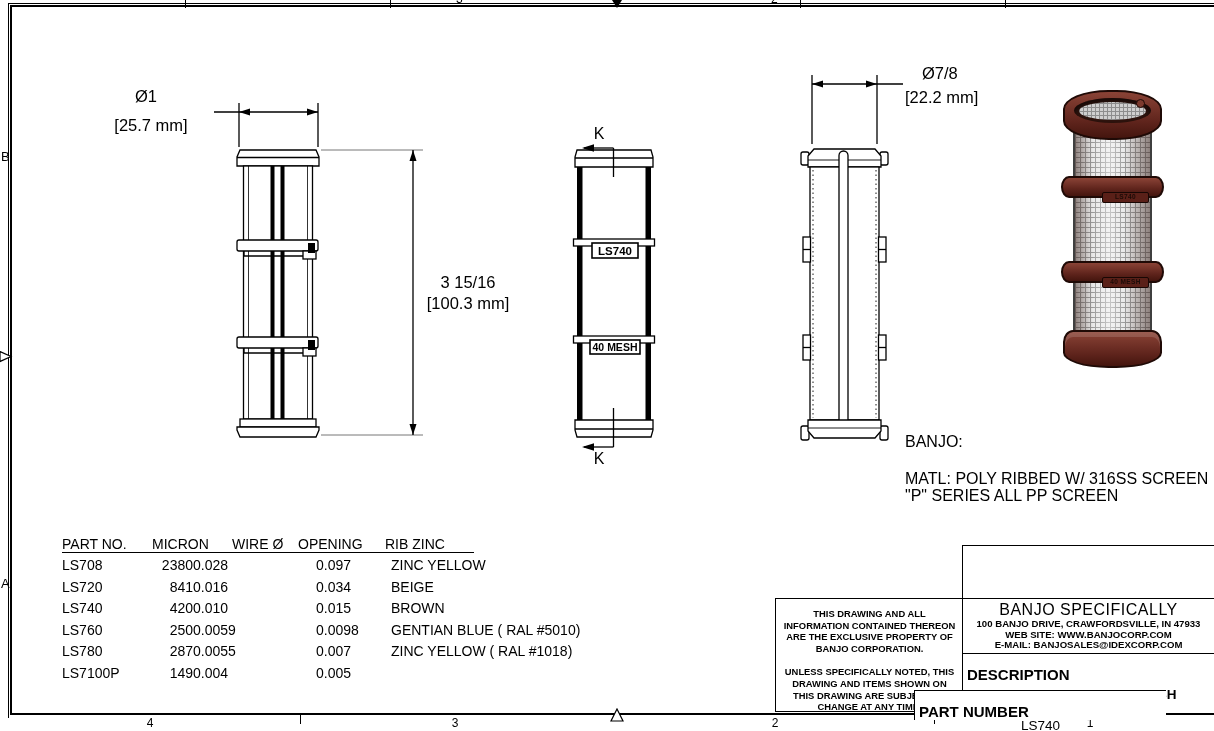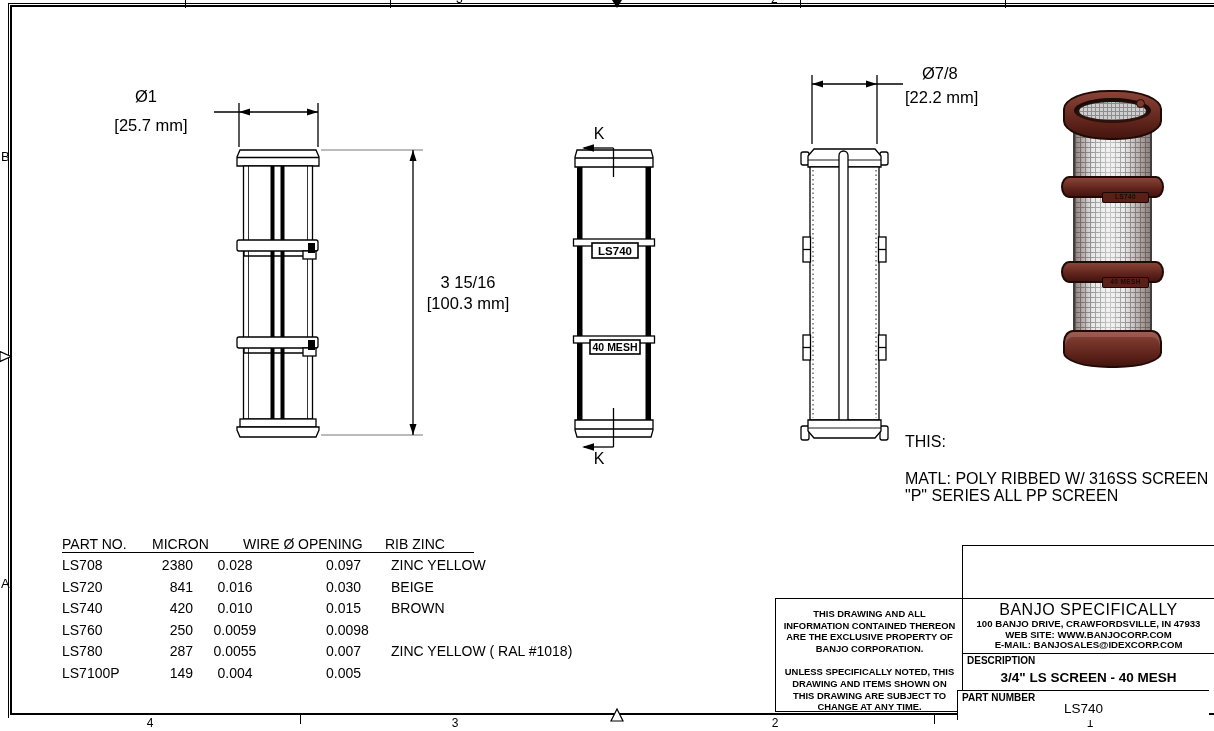--- a/index.html
+++ b/index.html
@@ -30,36 +30,36 @@
   .note .ttl { margin-bottom:19px; }
 
   
   .ptable { position:absolute; left:62px; top:536px; width:412px; font-size:14px; }
   .ptable .hdr { position:relative; height:17px; border-bottom:1.6px solid #000; }
   .ptable .hdr span { position:absolute; top:0; white-space:nowrap; }
   .ptable .row { position:relative; height:21.5px; padding-top:4px; }
   .ptable .row span { position:absolute; white-space:nowrap; }
   .c-part { left:0; }
   .c-micron { left:60px; width:71px; text-align:right; }
-  .c-wire { left:131px; width:84px; text-align:center; }
-  .c-open { left:216px; width:81px; text-align:right;padding-left:48px; }
+  .c-wire { left:131px; width:84px; text-align:left; }
+  .c-open { left:206px; width:81px; text-align:right;padding-left:48px; }
   .c-color { left:329px; }
 
   
   .tb-box { position:absolute; background:#fff; }
   .tb-disc { left:775px; top:598px; width:188px; height:114px; border:1.6px solid #000; border-right:none;
              font-size:9.4px; font-weight:700; text-align:center; line-height:11.6px; padding-top:9px; }
   .tb-disc p { margin:0 6px 12px 6px; }
   .tb-logo { left:962px; top:545px; width:252px; height:53px; border-top:1.6px solid #000; border-left:1.6px solid #000; }
   .tb-co   { left:962px; top:598px; width:252px; height:55px; border-top:1.6px solid #000; border-left:1.6px solid #000; text-align:center; }
   .tb-desc { left:962px; top:653px; width:252px; height:37px; border-top:1.6px solid #000; border-left:1.6px solid #000; }
-  .tb-part { left:957px; top:690px; width:252px; height:30px; border-top:1.6px solid #000; border-left:1.6px solid #000; }
+  .tb-part { left:914px; top:690px; width:252px; height:30px; border-top:1.6px solid #000; border-left:1.6px solid #000; }
   .tb-co .name { font-size:16px; font-weight:400; letter-spacing:.5px; margin-top:2px; }
   .tb-co .addr { font-size:9.6px; font-weight:700; line-height:10.6px; }
-  .lbl-sm { font-size:10px; font-weight:700; margin:1px 0 0 4px; }
+  .lbl-sm { font-size:15px; font-weight:700; margin:12px 0 0 4px; }
   .tb-desc .val { text-align:center; font-size:13.5px; font-weight:700; margin-top:4px; }
   .tb-part .val { text-align:center; font-size:13.5px; font-weight:400; margin-top:-2px; }
 
   
   .r3d { position:absolute; left:1063px; top:90px; width:99px; height:278px; }
   .r3d .mesh { position:absolute; left:10px; right:10px; top:20px; bottom:10px; background-color:#e9e9e9;
     background-image: repeating-linear-gradient(0deg,#9a9a9a 0 1px, transparent 1px 5px),
                       repeating-linear-gradient(90deg,#9a9a9a 0 1px, transparent 1px 5px);
     border-left:2px solid #3f3f3f; border-right:2px solid #3f3f3f; }
   .r3d .shade { position:absolute; inset:0; background:
@@ -259,59 +259,60 @@
   <div class="ring top">
     <div class="mouth">
       <div class="mouth-mesh"></div>
     </div>
     <div class="knob"></div>
   </div>
   <div class="ring bottom"></div>
 </div>
 
 <div class="note">
-  <div class="ttl">THIS:</div>
+  <div class="ttl">BANJO:</div>
   <div>MATL: POLY RIBBED W/ 316SS SCREEN</div>
   <div>"P" SERIES ALL PP SCREEN</div>
 </div>
 
 <div class="ptable">
   <div class="hdr">
     <span style="left:0">PART NO.</span>
     <span style="left:90px">MICRON</span>
-    <span style="left:181px">WIRE Ø</span>
+    <span style="left:170px">WIRE Ø</span>
     <span style="left:236px">OPENING</span>
     <span style="left:323px">RIB ZINC</span>
   </div>
   <div class="row">
     <span class="c-part">LS708</span>
     <span class="c-micron">2380</span>
     <span class="c-wire">0.028</span>
     <span class="c-open">0.097</span>
     <span class="c-color">ZINC YELLOW</span>
   </div>
   <div class="row">
     <span class="c-part">LS720</span>
     <span class="c-micron">841</span>
     <span class="c-wire">0.016</span>
-    <span class="c-open">0.030</span>
+    <span class="c-open">0.034</span>
     <span class="c-color">BEIGE</span>
   </div>
   <div class="row">
     <span class="c-part">LS740</span>
     <span class="c-micron">420</span>
     <span class="c-wire">0.010</span>
     <span class="c-open">0.015</span>
     <span class="c-color">BROWN</span>
   </div>
   <div class="row">
     <span class="c-part">LS760</span>
     <span class="c-micron">250</span>
     <span class="c-wire">0.0059</span>
     <span class="c-open">0.0098</span>
+    <span class="c-color">GENTIAN BLUE (  RAL #5010)</span>
   </div>
   <div class="row">
     <span class="c-part">LS780</span>
     <span class="c-micron">287</span>
     <span class="c-wire">0.0055</span>
     <span class="c-open">0.007</span>
     <span class="c-color">ZINC YELLOW (  RAL #1018)</span>
   </div>
   <div class="row">
     <span class="c-part">LS7100P</span>

